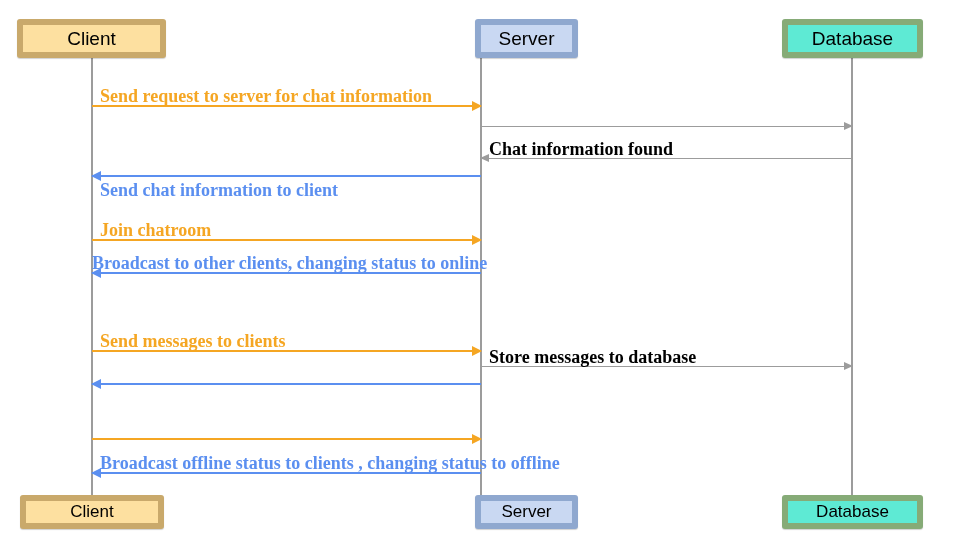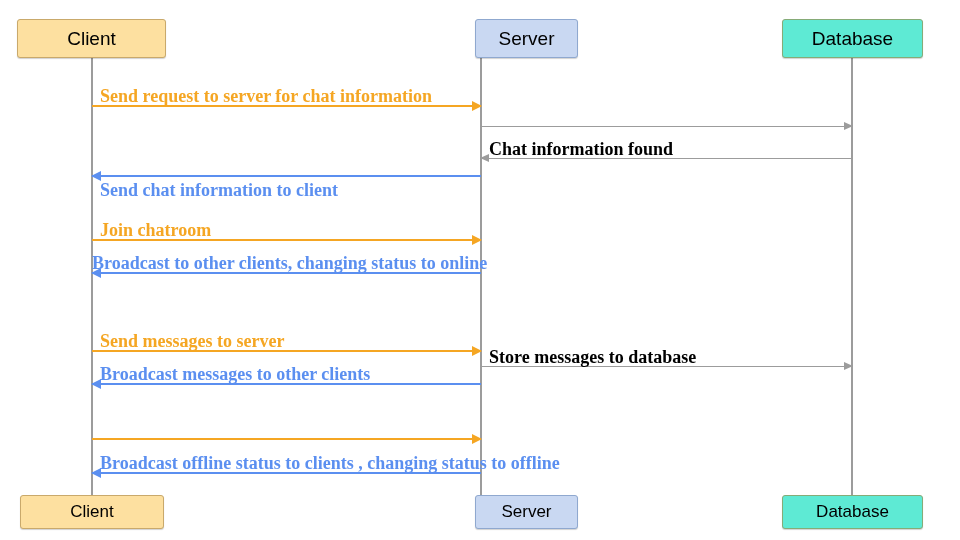--- a/index.html
+++ b/index.html
@@ -16,21 +16,21 @@
     height: 540px;
     background: #ffffff;
     overflow: hidden;
   }
 
   
   .actor-box {
     position: absolute;
     box-sizing: border-box;
     border-radius: 3px;
-    border: 1px solid #a3a3a3;
+    border: 6px solid #a3a3a3;
     display: flex;
     align-items: center;
     justify-content: center;
     font-family: "Liberation Sans", sans-serif;
     color: #000000;
     box-shadow: 0 1px 1px rgba(0,0,0,0.18);
     white-space: nowrap;
   }
   .actor-client   { background: #fde0a0; border-color: #c9a96b; }
   .actor-server   { background: #c9d8f2; border-color: #8fa8cf; margin-left: 46px; }
@@ -153,31 +153,30 @@
     <div class="msg-label l-orange" style="left: 100px; top: 223px;">Join chatroom</div>
     <div class="msg c-blue to-left" style="left: 92px; top: 272px; width: 389px;">
       <div class="line"></div>
       <div class="head"></div>
     </div>
     <div class="msg-label l-blue" style="left: 92px; top: 256px;">Broadcast to other clients, changing status to online</div>
     <div class="msg c-orange to-right" style="left: 92px; top: 350px; width: 389px;">
       <div class="line"></div>
       <div class="head"></div>
     </div>
-    <div class="msg-label l-orange" style="left: 100px; top: 334px;">Send messages to server</div>
+    <div class="msg-label l-orange" style="left: 100px; top: 334px;">Send messages to clients</div>
     <div class="msg c-gray to-right" style="left: 481px; top: 366px; width: 371px;">
       <div class="line"></div>
       <div class="head"></div>
     </div>
     <div class="msg-label l-black" style="left: 489px; top: 350px;">Store messages to database</div>
     <div class="msg c-blue to-left" style="left: 92px; top: 383px; width: 389px;">
       <div class="line"></div>
       <div class="head"></div>
     </div>
-    <div class="msg-label l-blue" style="left: 100px; top: 367px;">Broadcast messages to other clients</div>
     <div class="msg c-orange to-right" style="left: 92px; top: 438px; width: 389px;">
       <div class="line"></div>
       <div class="head"></div>
     </div>
     <div class="msg c-blue to-left" style="left: 92px; top: 472px; width: 389px;">
       <div class="line"></div>
       <div class="head"></div>
     </div>
     <div class="msg-label l-blue" style="left: 100px; top: 456px;">Broadcast offline status to clients , changing status to offline</div>
   </div>

